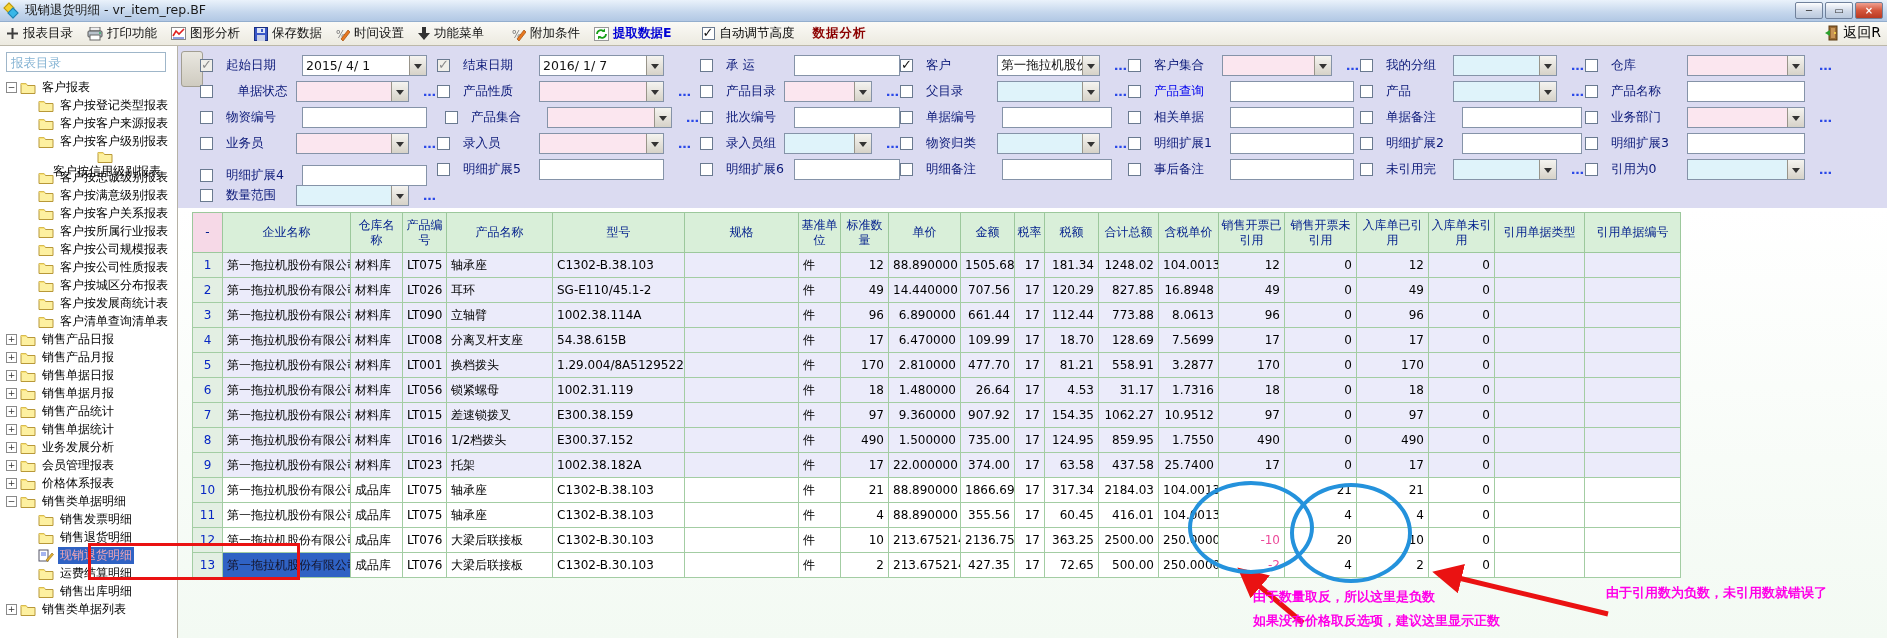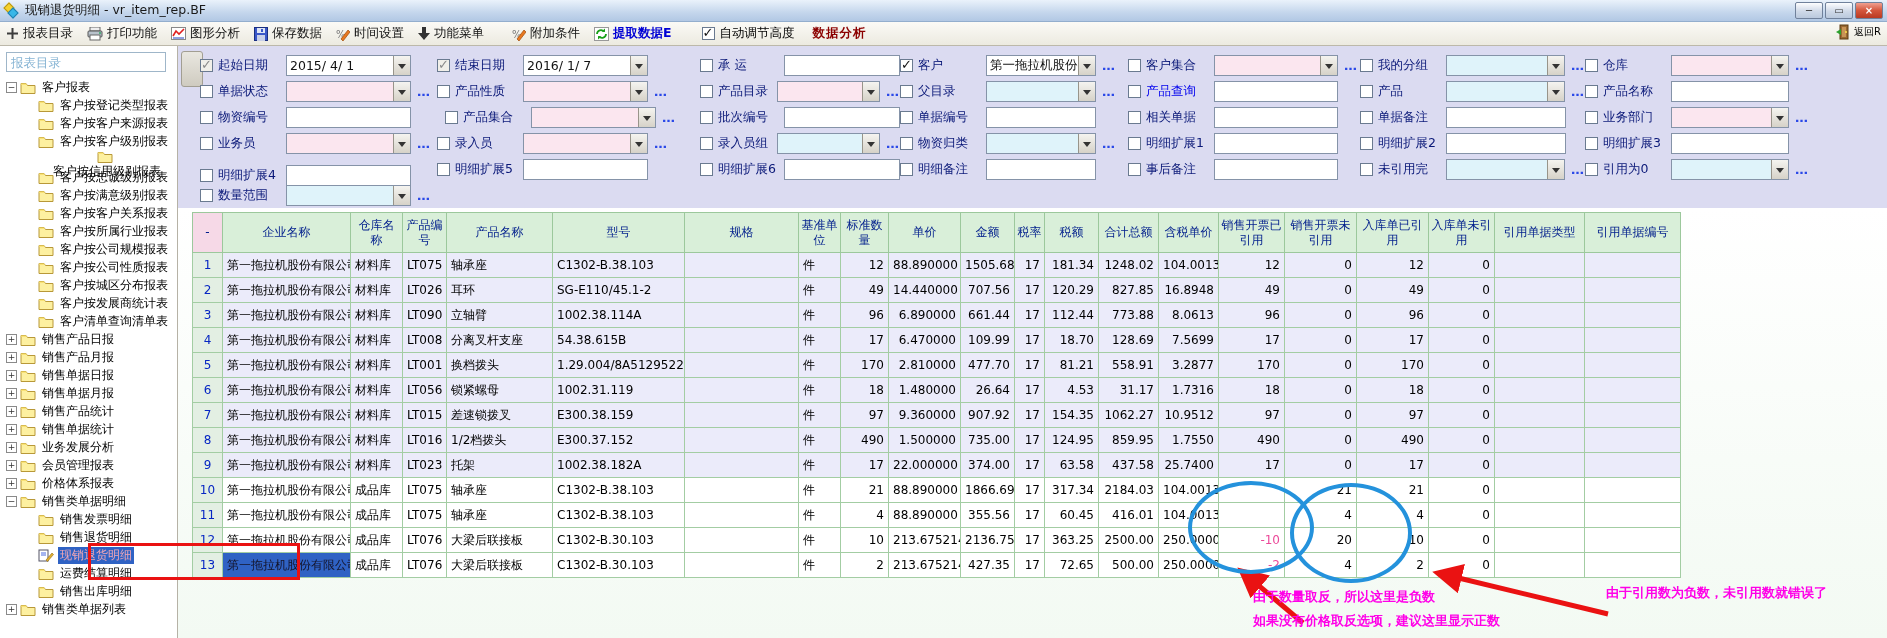--- a/index.html
+++ b/index.html
@@ -23,21 +23,21 @@
   
   .toolbar { position:absolute; left:0; top:22px; width:1887px; height:24px;
     background:linear-gradient(#fbfaf6,#eceae0); border-bottom:1px solid #bcb8aa;
     display:flex; align-items:center; padding-left:6px; font-size:12.5px; }
   .tbtn { display:flex; align-items:center; gap:4px; margin-right:14px; color:#111; white-space:nowrap; }
   .tbtn svg { display:block; }
   .tbtn.extract span { color:#0000d4; font-weight:bold; }
   .gap-l { margin-left:14px; }
   .autoh { display:flex; align-items:center; gap:5px; margin-left:16px; margin-right:18px; }
   .danalysis { color:#8b0000; font-weight:bold; letter-spacing:1px; }
-  .backbtn { position:absolute; right:6px; top:2px; display:flex; align-items:center; gap:4px; font-size:10px; }
+  .backbtn { position:absolute; right:6px; top:2px; display:flex; align-items:center; gap:4px; font-size:14px; }
 
   
   .cb { width:13px; height:13px; background:#fff; border:1px solid #6a7a90; display:inline-block;
     position:relative; flex:none; }
   .cb.ck::after { content:"✓"; position:absolute; left:0px; top:-3px; font-size:13px; font-weight:bold; color:#111; }
   .cb.dis { background:#f1efe9; }
   .cb.dis::after { color:#8a8a8a; }
 
   
   .sidebar { position:absolute; left:0; top:46px; width:178px; height:592px; background:#fff;
@@ -50,21 +50,21 @@
     line-height:9px; text-align:center; color:#333; margin-right:3px; flex:none; }
   .tico { margin-right:4px; flex:none; display:flex; }
   .tlabel { padding:0 2px; }
   .tlabel.sel { background:#2f62c4; color:#f2a7b4; }
 
   
   .filters { position:absolute; left:178px; top:46px; width:1709px; height:162px; background:#dbdbf1; }
   .collapse-btn { position:absolute; left:3px; top:5px; width:22px; height:36px;
     background:linear-gradient(#e9e7e0,#cfcbc0); border:1px solid #a29e92; border-radius:3px; }
   .frow { position:absolute; left:0; height:26px; display:flex; }
-  .fslot { display:flex; align-items:center; flex:none; }
+  .fslot { display:flex; align-items:center; flex:none;gap:8px; }
   .flabel { font-size:12.5px; color:#0a1878; margin-left:5px; white-space:nowrap; overflow:hidden; }
   .flabel.blue { color:#0000ee; }
   .fctrl { height:21px; border:1px solid #8593a8; background:#fff; display:flex; align-items:center;
     font-size:12.5px; color:#111; position:relative; overflow:hidden; }
   .fctrl .val { padding:0 3px; white-space:nowrap; }
   .fctrl.pink { background:#fbe6ef; }
   .fctrl.blue { background:#dff3fa; }
   .ddbtn { position:absolute; right:0; top:0; width:17px; height:100%;
     background:linear-gradient(#f5f4f0,#d6d2c8); border-left:1px solid #98948a; }
   .ddbtn::after { content:""; position:absolute; left:4px; top:8px; border:4px solid transparent;
@@ -551,21 +551,21 @@
       <span class="fslot" style="width: 304px;">
         <span class="cb"></span>
         <span class="flabel" style="width: 68px;">仓库</span>
         <span class="fctrl pink" style="width: 118px;">
           <span class="ddbtn"></span>
         </span>
         <span class="dots">…</span>
       </span>
     </div>
     <div class="frow" style="top: 32px; left: 22px;">
-      <span class="fslot" style="width: 237px;">
+      <span class="fslot" style="width: 237px; text-align: right;">
         <span class="cb"></span>
         <span class="flabel" style="width: 68px;">单据状态</span>
         <span class="fctrl pink" style="width: 125px;">
           <span class="ddbtn"></span>
         </span>
         <span class="dots">…</span>
       </span>
       <span class="fslot" style="width: 263px;">
         <span class="cb"></span>
         <span class="flabel" style="width: 68px;">产品性质</span>

